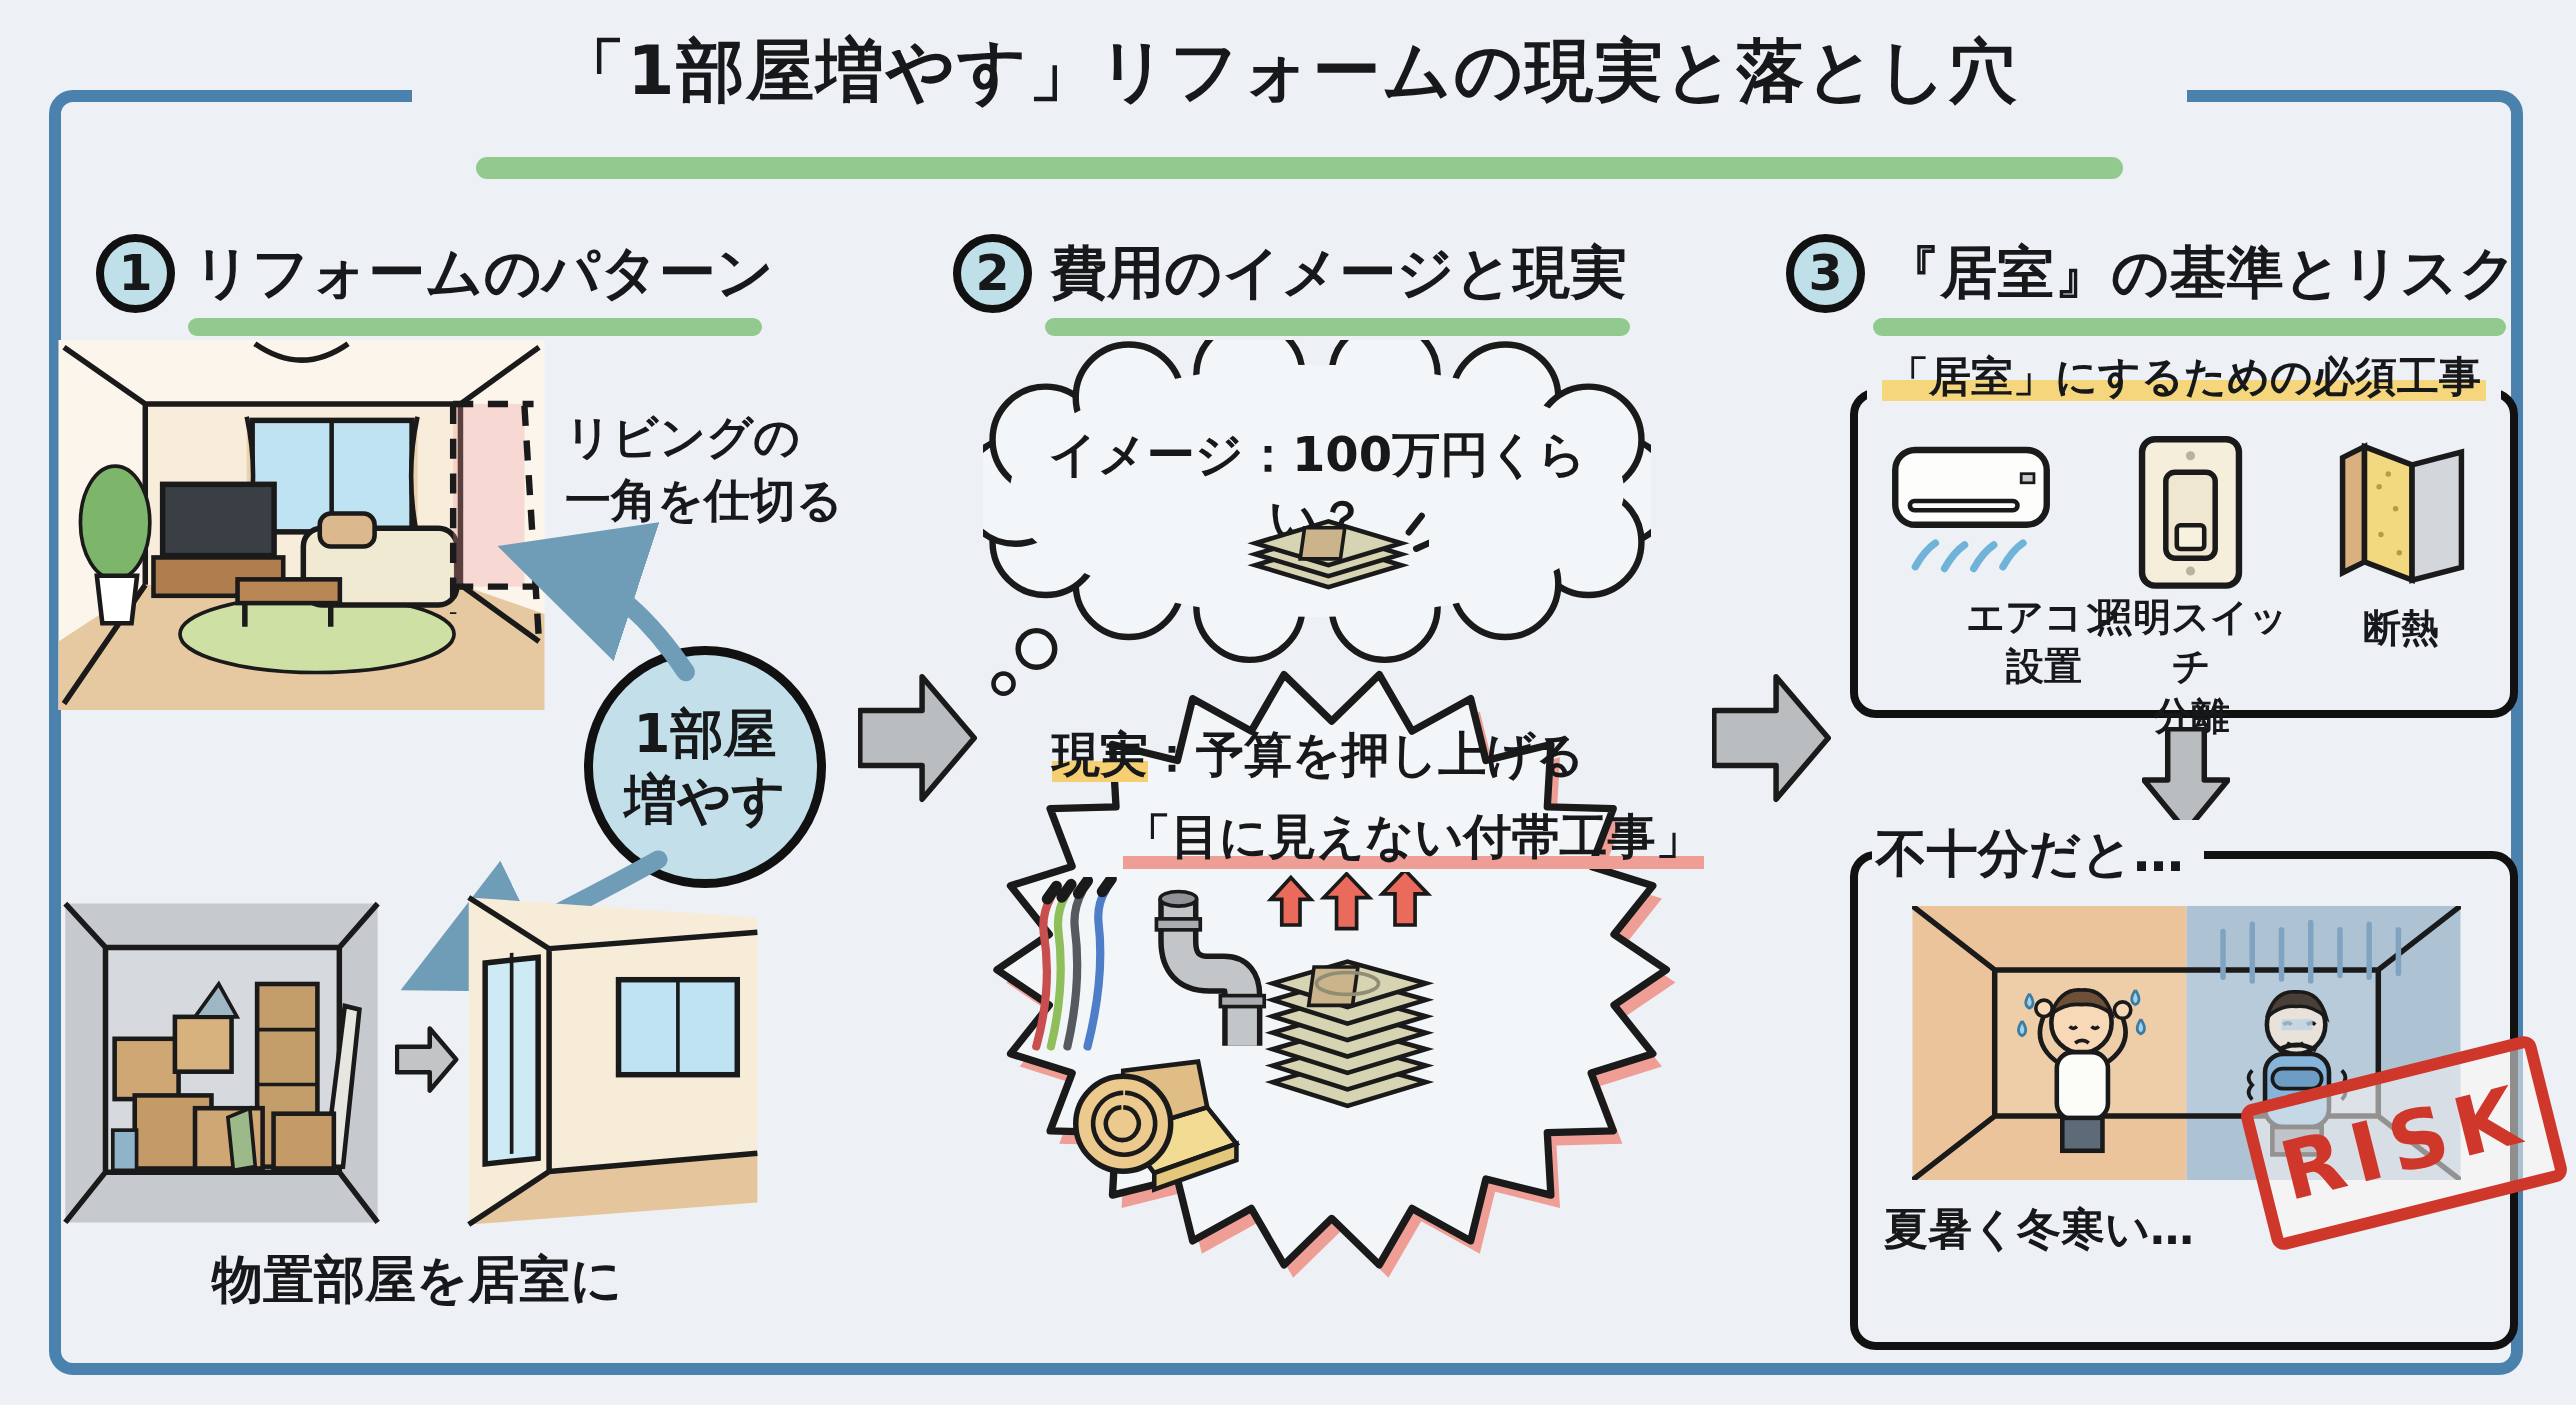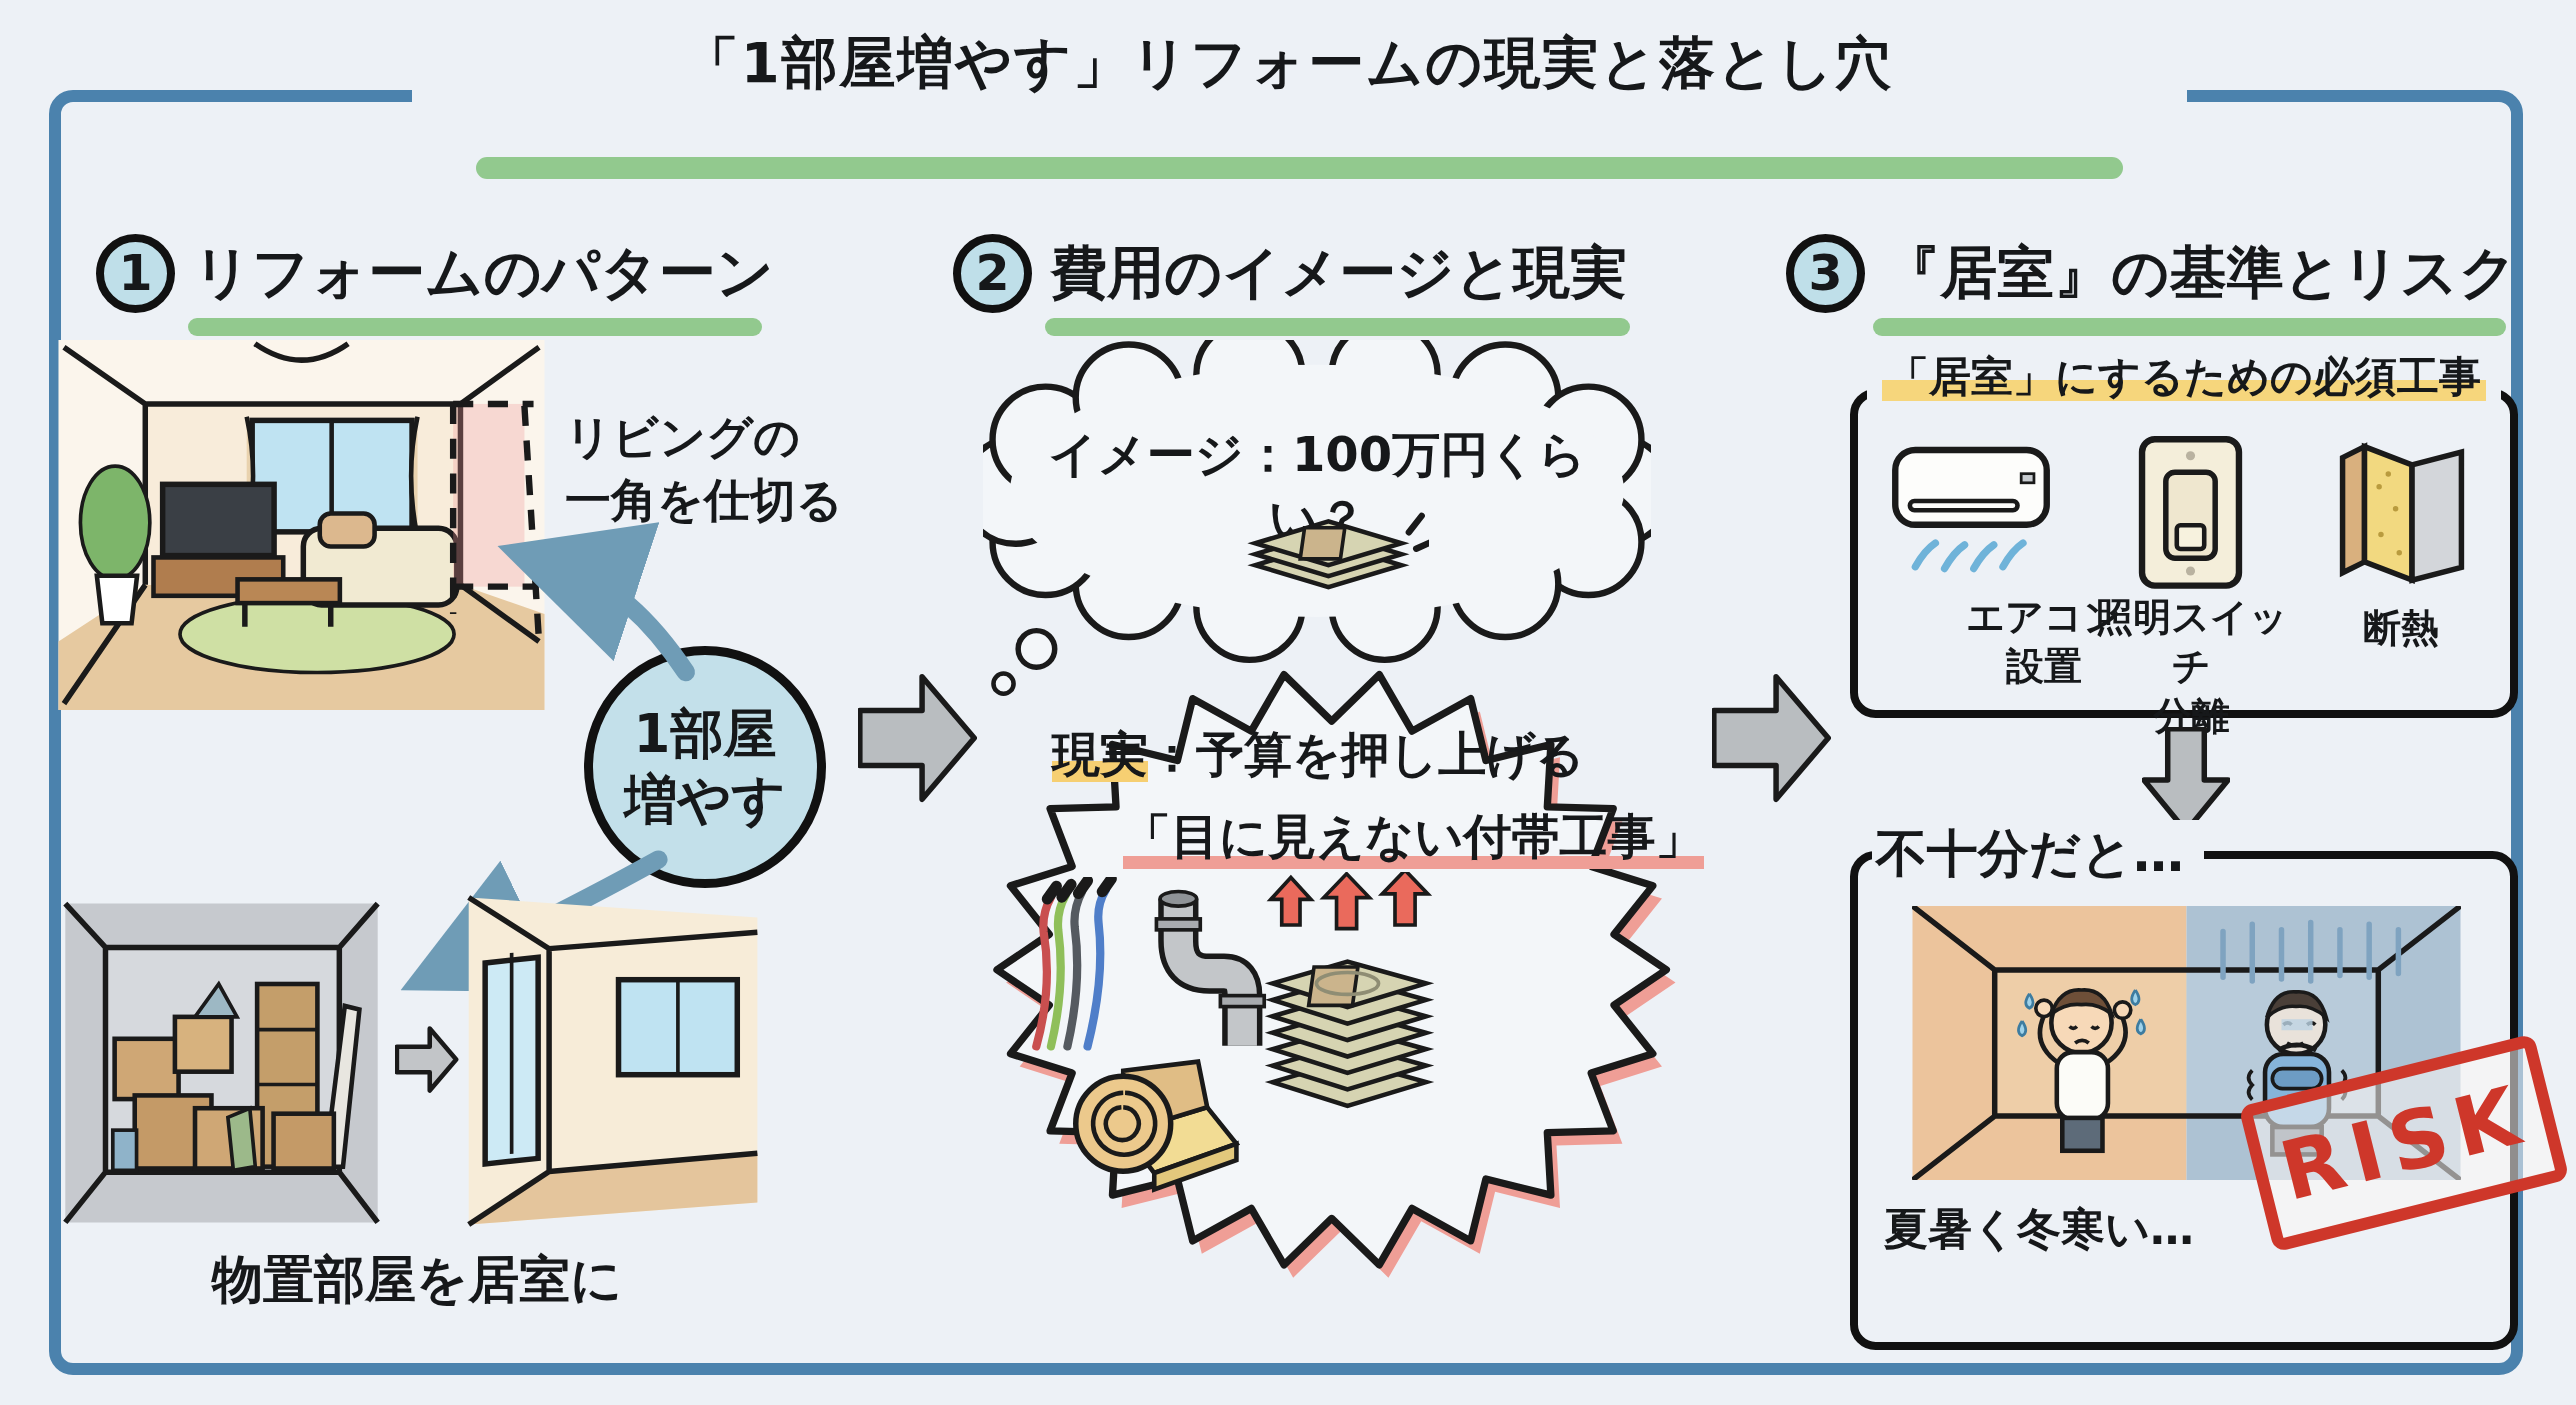--- a/index.html
+++ b/index.html
@@ -7,21 +7,21 @@
     width:2576px;height:1405px;position:relative;overflow:hidden;
     background:#edf1f6;
     font-family:"DejaVu Sans","Liberation Sans",sans-serif;
     color:#16181a;
   }
   .abs{position:absolute;}
   
   .frame{left:49px;top:90px;width:2450px;height:1261px;border:12.8px solid #4b82ad;border-radius:24px;}
   .frame-mask{left:412px;top:77px;width:1775px;height:42px;background:#edf1f6;}
   
-  .title{left:0;top:25.6px;width:2576px;text-align:center;font-size:56px;font-weight:800;letter-spacing:1.8px;}
+  .title{left:0;top:25.6px;width:2576px;text-align:center;font-size:68px;font-weight:800;letter-spacing:1.8px;}
   .title-underline{left:476px;top:157px;width:1647px;height:22px;background:#92c98e;border-radius:12.8px;}
   
   .sec-head{display:flex;align-items:center;gap:18.3px;}
   .num-circle{width:79px;height:79px;border:8.2px solid #111;border-radius:50%;background:#bfdfe9;
     display:flex;align-items:center;justify-content:center;font-size:49px;font-weight:800;box-sizing:border-box;}
   .sec-title{font-size:57px;font-weight:800;white-space:nowrap;}
   .green-bar{height:18.3px;background:#92c98e;border-radius:9.1px;}
   
   .hand{font-weight:800;}
   .lbl{font-size:46px;font-weight:800;line-height:1.38;}

